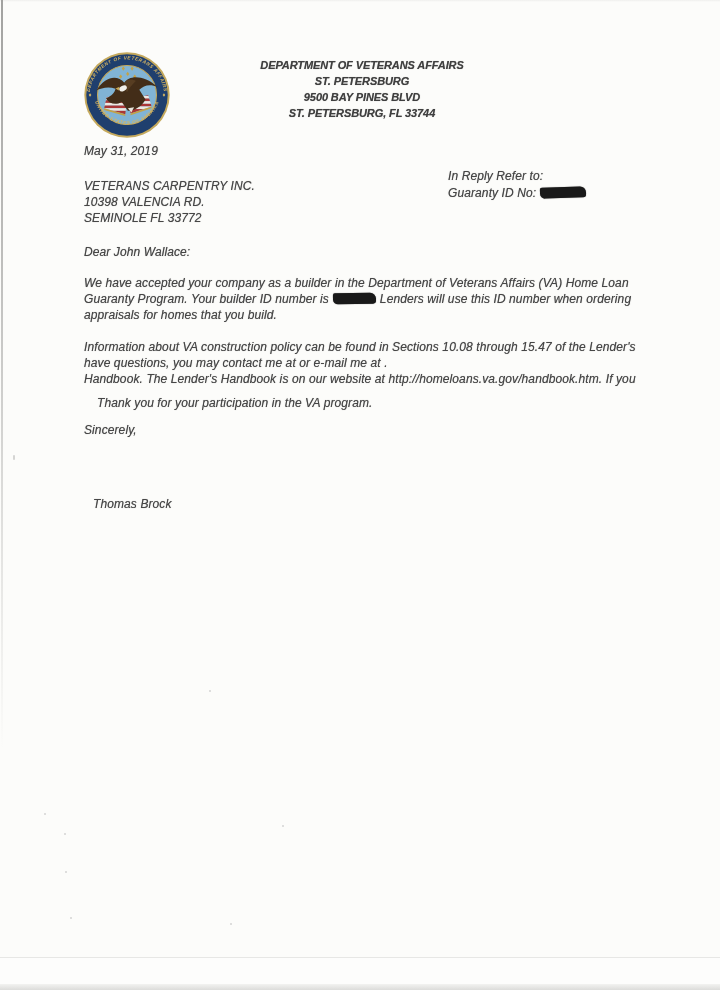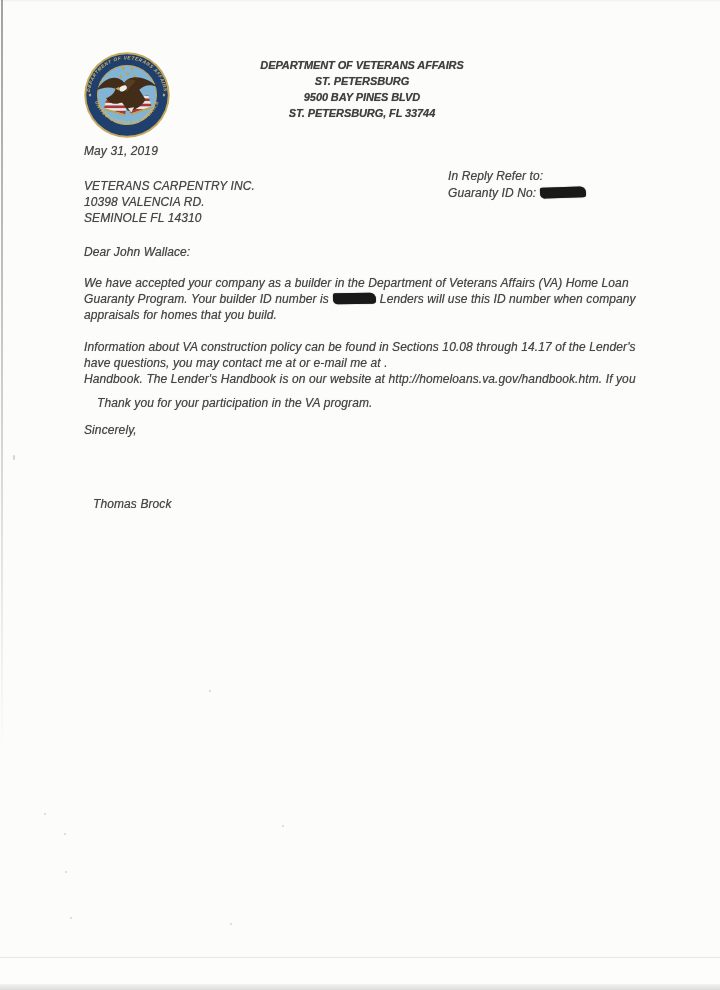--- a/index.html
+++ b/index.html
@@ -125,42 +125,42 @@
     <div>ST. PETERSBURG</div>
     <div>9500 BAY PINES BLVD</div>
     <div>ST. PETERSBURG, FL 33744</div>
   </div>
 
   <div class="abs body-text soft" style="left:84px;top:143px">May 31, 2019</div>
 
   <div class="abs body-text soft" style="left:84px;top:178px">
     <div>VETERANS CARPENTRY INC.</div>
     <div>10398 VALENCIA RD.</div>
-    <div>SEMINOLE FL 14310</div>
+    <div>SEMINOLE FL 33772</div>
   </div>
 
   <div class="abs reply-text soft" style="left:448px;top:168px">
     <div>In Reply Refer to:</div>
     <div>
       <span>Guaranty ID No:</span><span class="redaction r1"></span>
     </div>
   </div>
 
   <div class="abs body-text soft" style="left:84px;top:244px">Dear John Wallace:</div>
 
   <div class="abs body-text soft" style="left:84px;top:275px">
     <div>We have accepted your company as a builder in the Department of Veterans Affairs (VA) Home Loan</div>
     <div>
-      <span>Guaranty Program. Your builder ID number is</span><span class="redaction r2"></span><span>Lenders will use this ID number when company</span>
+      <span>Guaranty Program. Your builder ID number is</span><span class="redaction r2"></span><span>Lenders will use this ID number when ordering</span>
     </div>
     <div>appraisals for homes that you build.</div>
   </div>
 
   <div class="abs body-text soft" style="left:84px;top:339px">
-    <div>Information about VA construction policy can be found in Sections 10.08 through 14.17 of the Lender's</div>
+    <div>Information about VA construction policy can be found in Sections 10.08 through 15.47 of the Lender's</div>
     <div>have questions, you may contact me at or e-mail me at .</div>
     <div>Handbook. The Lender's Handbook is on our website at http://homeloans.va.gov/handbook.htm. If you</div>
   </div>
 
   <div class="abs body-text soft" style="left:97px;top:395px">Thank you for your participation in the VA program.</div>
 
   <div class="abs body-text soft" style="left:84px;top:422px">Sincerely,</div>
 
   <div class="abs body-text soft" style="left:93px;top:496px">Thomas Brock</div>
 

